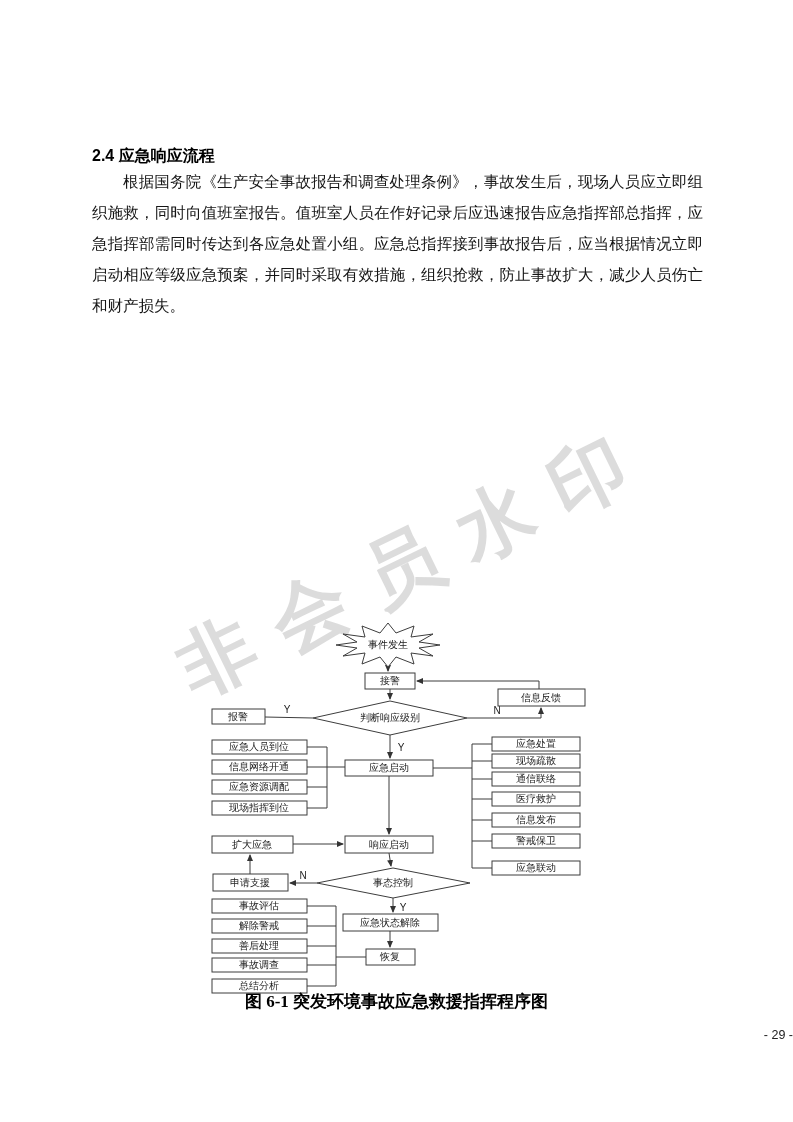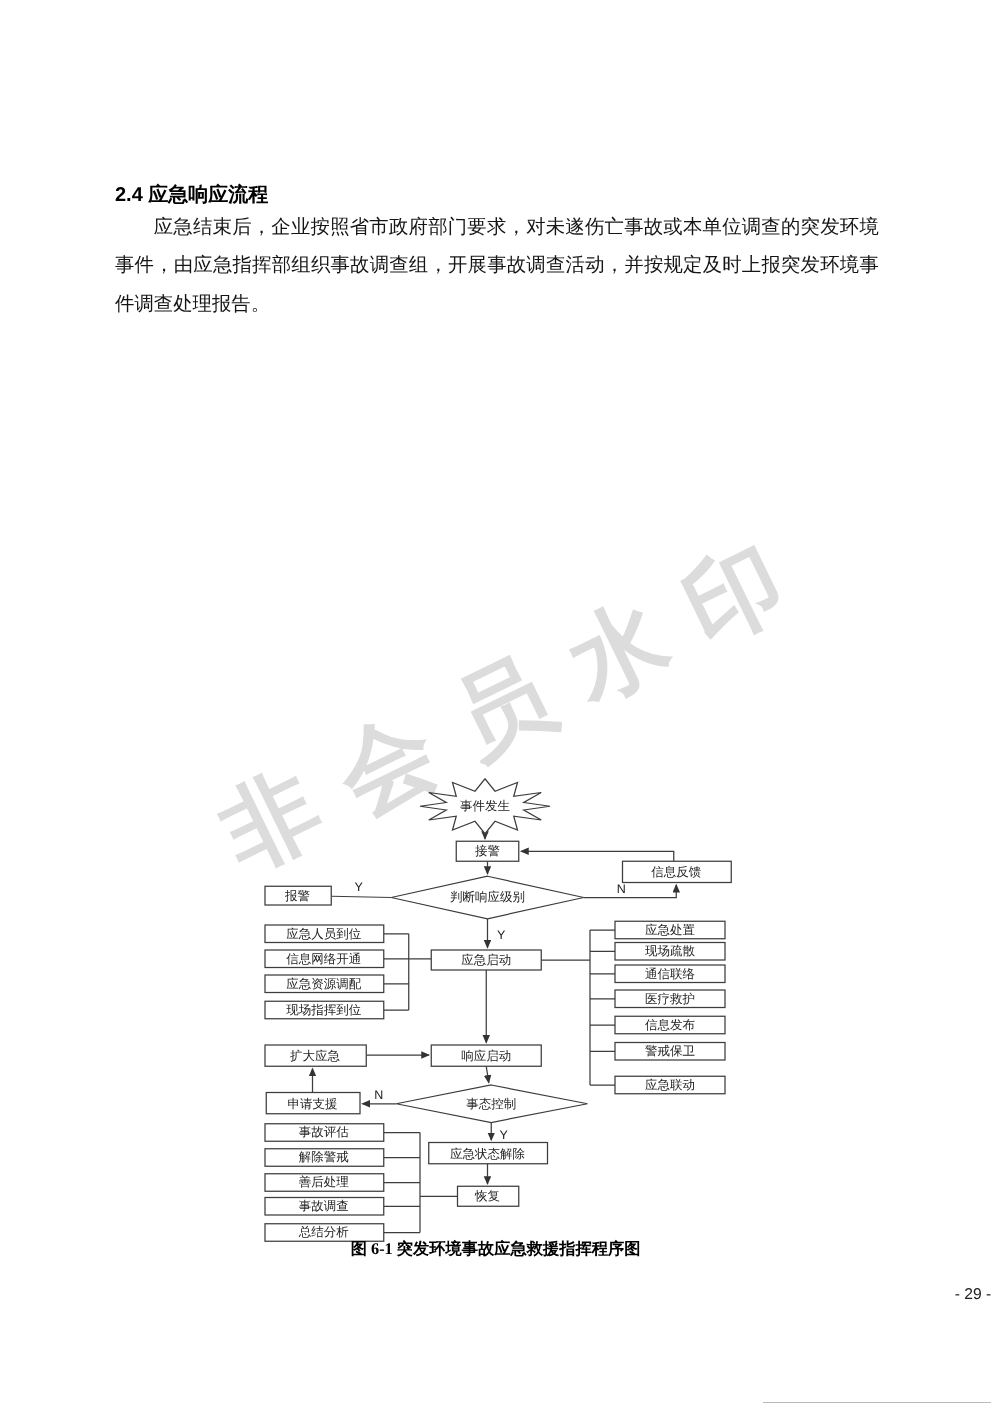--- a/index.html
+++ b/index.html
@@ -25,21 +25,21 @@
     font-family:"Liberation Sans",sans-serif; color:#000;
   }
   .paras {
     position:absolute; left:92px; top:166px; width:611px;
     font-size:15.5px; line-height:31px; text-align:justify; color:#151515;
   }
   .paras p { margin:0; text-indent:2em; }
   .figure { position:absolute; left:195px; top:621px; width:400px; height:377px; }
   .caption {
     position:absolute; left:0; top:990px; width:793px; text-align:center;
-    font-size:13px; font-weight:bold; color:#000;
+    font-size:17px; font-weight:bold; color:#000;
   }
   .pagenum {
     position:absolute; left:0; top:1028px; width:793px; text-align:right;
     font-size:12.5px; color:#222; font-family:"Liberation Sans",sans-serif;
   }
   svg .box { fill:#ffffff; stroke:#3d3d3d; stroke-width:1; }
   svg .ln { fill:none; stroke:#3d3d3d; stroke-width:1; }
   svg text {
     font-family:"Liberation Serif","DejaVu Serif",serif;
     font-size:10px; fill:#222; text-anchor:middle;
@@ -51,21 +51,21 @@
 
 <div class="page">
 
   <div class="watermark">非会员水印</div>
 
   <div class="content">
 
     <div class="h2">2.4 应急响应流程</div>
 
     <div class="paras">
-      <p>应急结束后，企业按照省市政府部门要求，对未遂伤亡事故或本单位调查的突发环境事件，由应急指挥部组织事故调查组，开展事故调查活动，并按规定及时上报突发环境事件调查处理报告。</p>
+      <p>根据国务院《生产安全事故报告和调查处理条例》，事故发生后，现场人员应立即组织施救，同时向值班室报告。值班室人员在作好记录后应迅速报告应急指挥部总指挥，应急指挥部需同时传达到各应急处置小组。应急总指挥接到事故报告后，应当根据情况立即启动相应等级应急预案，并同时采取有效措施，组织抢救，防止事故扩大，减少人员伤亡和财产损失。</p>
     </div>
 
     <svg class="figure" viewBox="0 0 400 377" width="400" height="377" xmlns="http://www.w3.org/2000/svg">
       <defs>
         <marker id="arr" markerWidth="8" markerHeight="8" refX="6" refY="3" orient="auto" markerUnits="userSpaceOnUse">
           <path d="M0,0 L7,3 L0,6 Z" fill="#333"></path>
         </marker>
       </defs>
 
       <path class="ln" d="M132,126 V187 M112,126 H132 M112,166 H132 M112,187 H132 M112,146 H150"></path>

